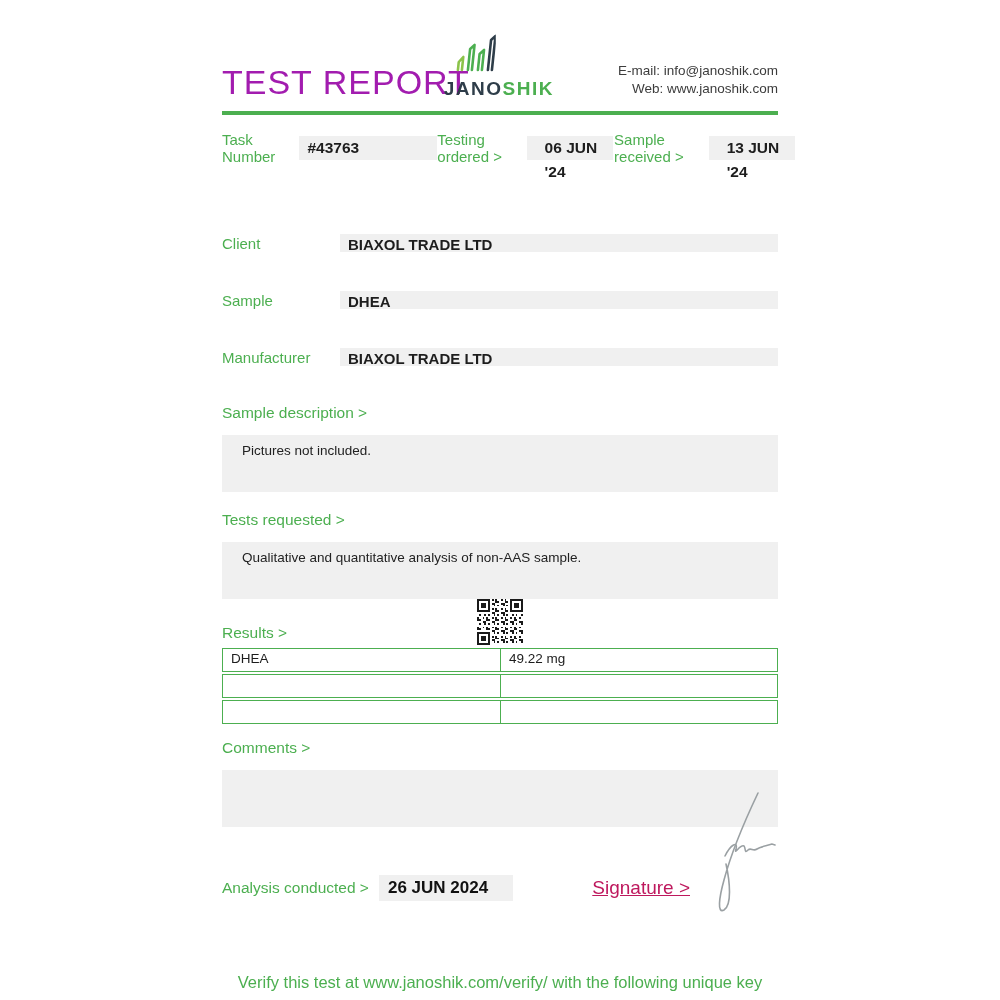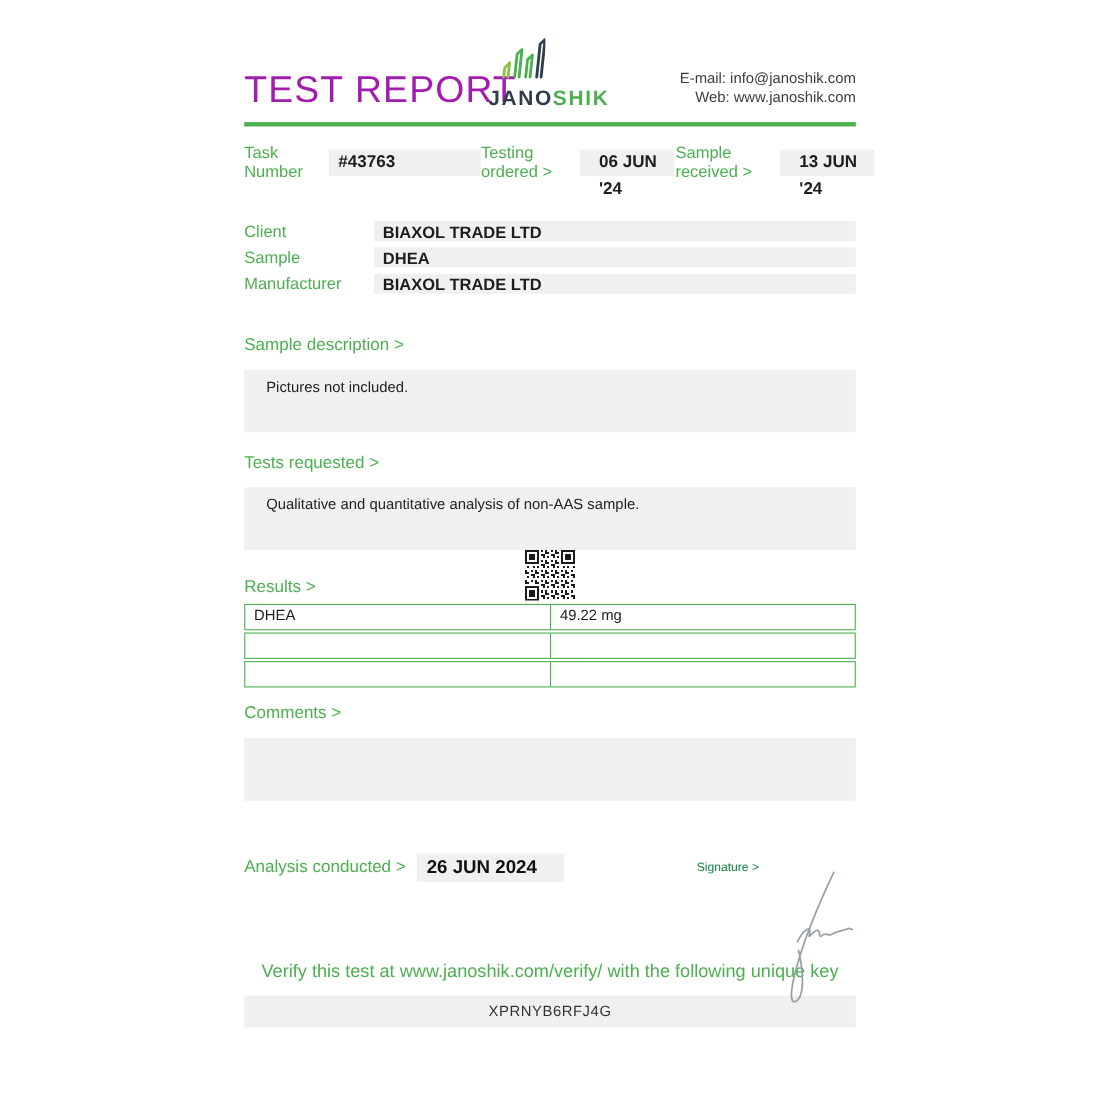--- a/index.html
+++ b/index.html
@@ -24,21 +24,21 @@
   .green-label{color:#4caf50;font-size:15px;}
   .task-box{width:152px;height:24px;background:#f0f0f0;color:#1d1d1d;font-size:15.5px;font-weight:600;
     line-height:24px;padding-left:8px;}
   .dates{display:flex;flex-direction:row;gap:1px;}
   .date-row{display:flex;align-items:center;gap:8px;justify-content:flex-end;}
   .date-box{width:98px;height:24px;background:#f0f0f0;color:#1d1d1d;font-size:15.5px;font-weight:600;
     line-height:24px;padding-left:18px;}
 
   
   .info-block{margin-top:36px;display:flex;flex-direction:column;gap:6px;}
-  .info-row{display:flex;align-items:center;}
+  .info-row{display:flex;align-items:center;margin-top:33px;}
   .info-label{width:118px;color:#4caf50;font-size:15px;flex:none;}
   .info-value{flex:1;height:18px;background:#f0f0f0;color:#1d1d1d;font-size:15px;font-weight:600;
     line-height:22px;padding-left:8px;}
 
   
   .sec-heading{color:#4caf50;font-size:15.5px;height:18px;}
   .sec-box{margin-top:13px;height:57px;background:#f0f0f0;color:#222;font-size:13.5px;
     padding:8px 0 0 20px;box-sizing:border-box;}
   .mt-sd{margin-top:38px;}
   .mt-tr{margin-top:19px;}
@@ -51,21 +51,21 @@
   .rtable{display:flex;flex-direction:column;gap:2px;}
   .rrow{display:flex;height:24px;border:1.5px solid #4caf50;box-sizing:border-box;}
   .rcell{width:50%;box-sizing:border-box;font-size:13.5px;color:#1d1d1d;line-height:20px;padding-left:8px;}
   .rcell.second{border-left:1.5px solid #4caf50;}
 
   
   .analysis-row{margin-top:48px;display:flex;align-items:center;justify-content:space-between;}
   .analysis-left{display:flex;align-items:center;gap:10px;}
   .analysis-box{width:125px;height:26px;background:#f0f0f0;color:#111;font-size:17px;font-weight:600;
     line-height:26px;padding-left:9px;}
-  .sig-label{color:#15803d;font-size:11px;margin-right:88px;}
+  .sig-label{color:#be185d;font-size:19px;margin-right:88px;text-decoration:underline;}
   .signature-svg{position:absolute;left:698px;top:788px;}
 
   
   .verify{margin-top:72px;text-align:center;color:#4caf50;font-size:16.5px;}
   .key-box{margin-top:12px;height:29px;background:#f0f0f0;text-align:center;color:#333;
     font-size:13.5px;line-height:29px;letter-spacing:0.5px;}
 </style>
 </head>
 <body>
 

